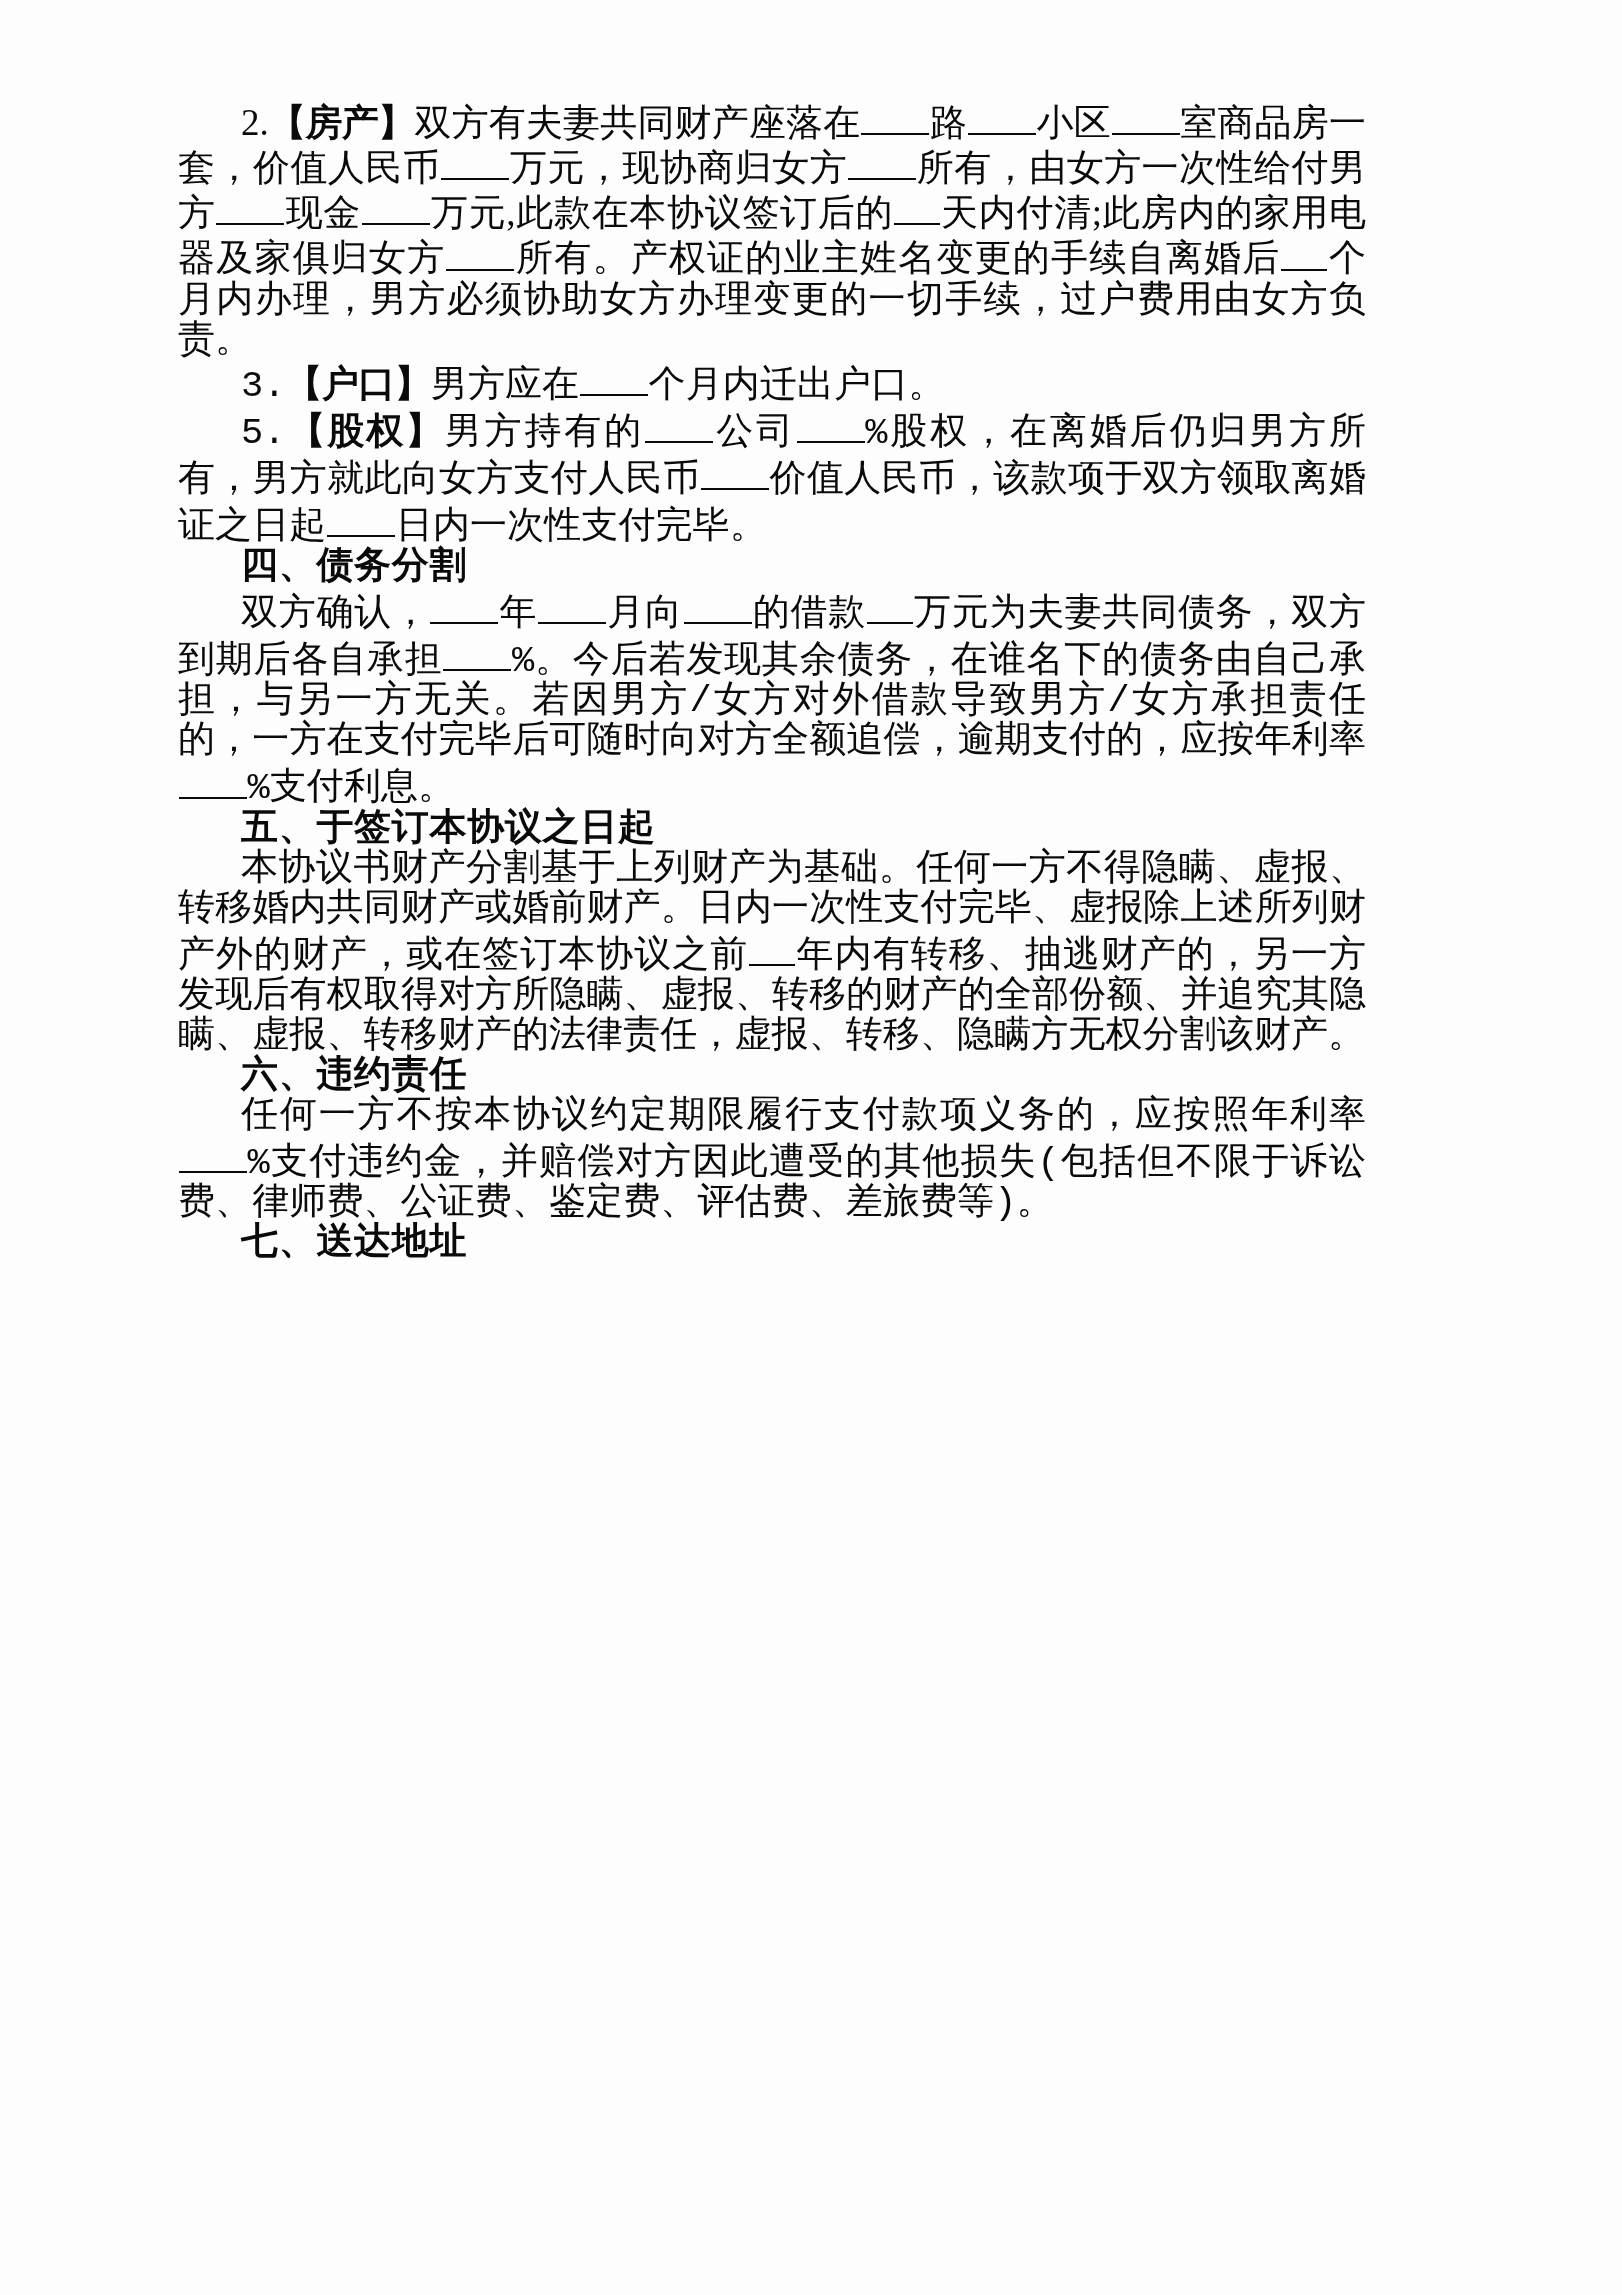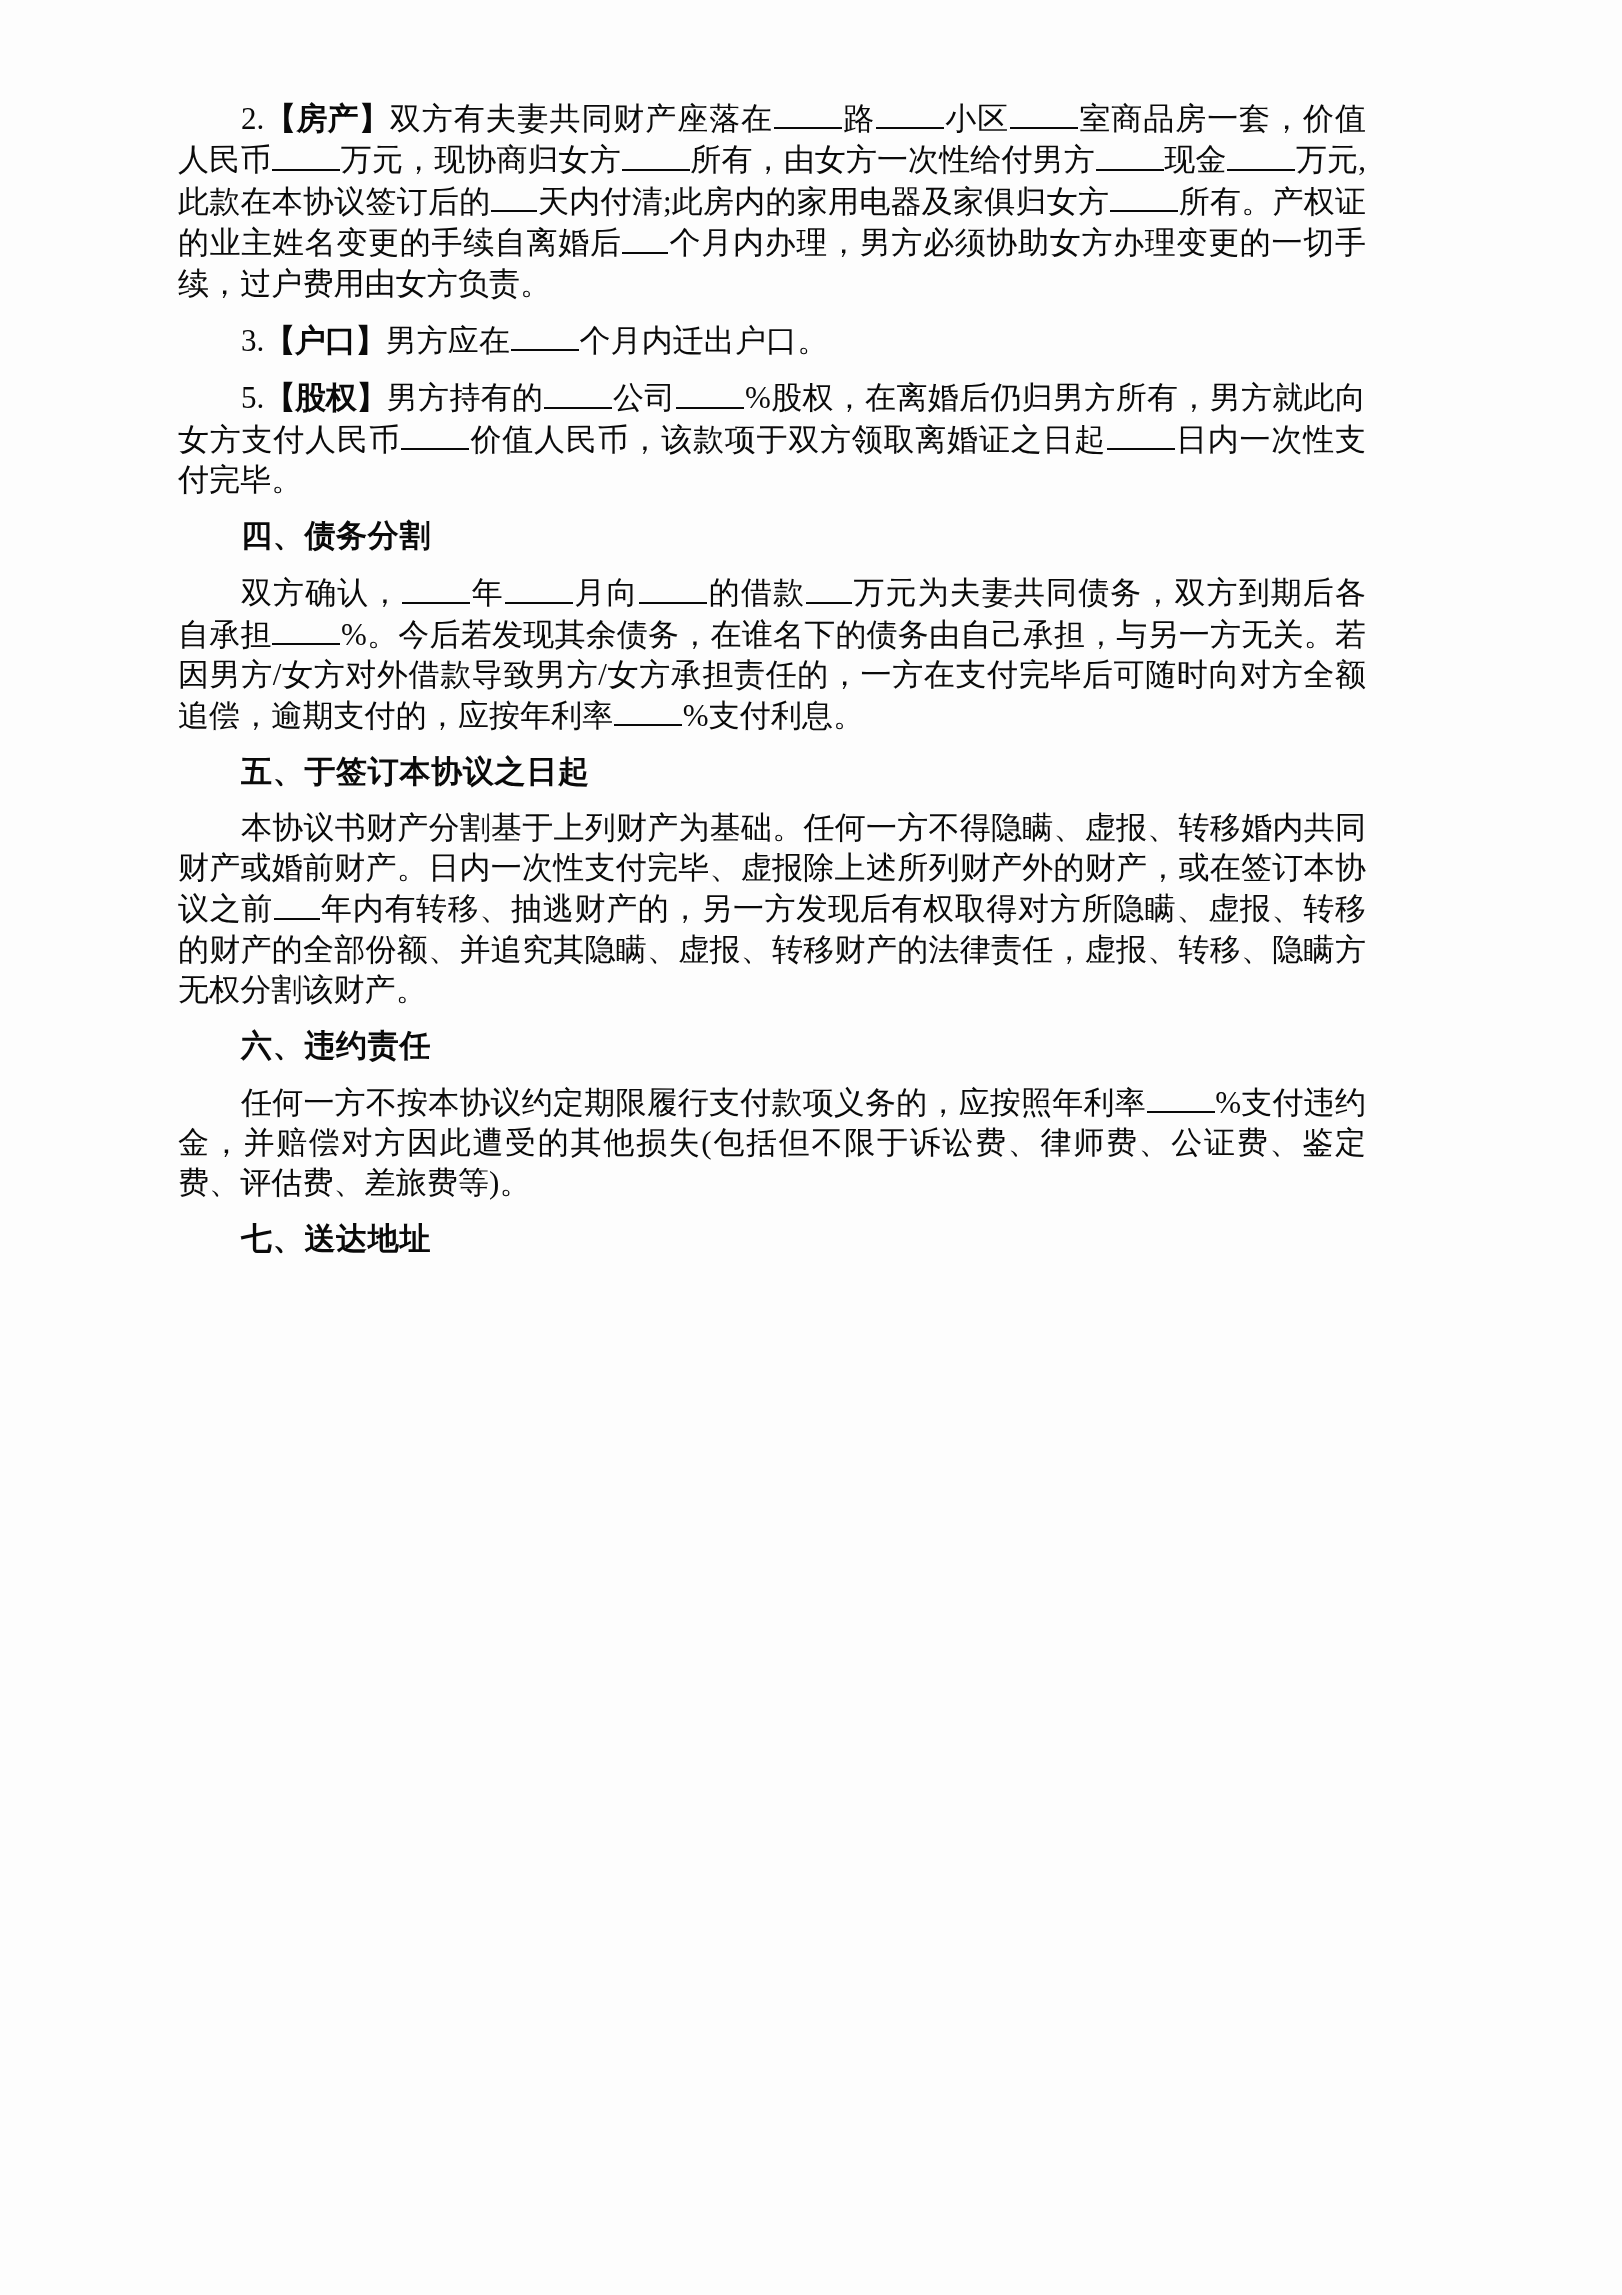--- a/index.html
+++ b/index.html
@@ -17,39 +17,40 @@
     box-sizing: border-box;
   }
   .doc-body {
     position: absolute;
     left: 178px;
     top: 98px;
     width: 1188px;
   }
   .para {
     font-family: "Liberation Serif", "DejaVu Serif", serif;
-    font-size: 31px;
+    font-size: 37px;
     line-height: 40px;
     color: #0a0a0a;
     text-align: justify;
     text-justify: inter-character;
     margin: 0 0 0 0;
     letter-spacing: 0.1px;
     word-break: break-all;
   }
   .para.indent {
     text-indent: 63px;
   }
   .para.heading {
     text-indent: 63px;
     font-weight: 600;
     letter-spacing: 0.7px;
   }
   .para + .para {
-    margin-top: 16px;
+    margin-top: 0;
+    font-family: Liberation Mono, monospace;
   }
   .blk {
     font-weight: 700;
     letter-spacing: -0.7px;
   }
   
   .blank {
     display: inline-block;
     border-bottom: 2px solid #0a0a0a;
     vertical-align: baseline;

